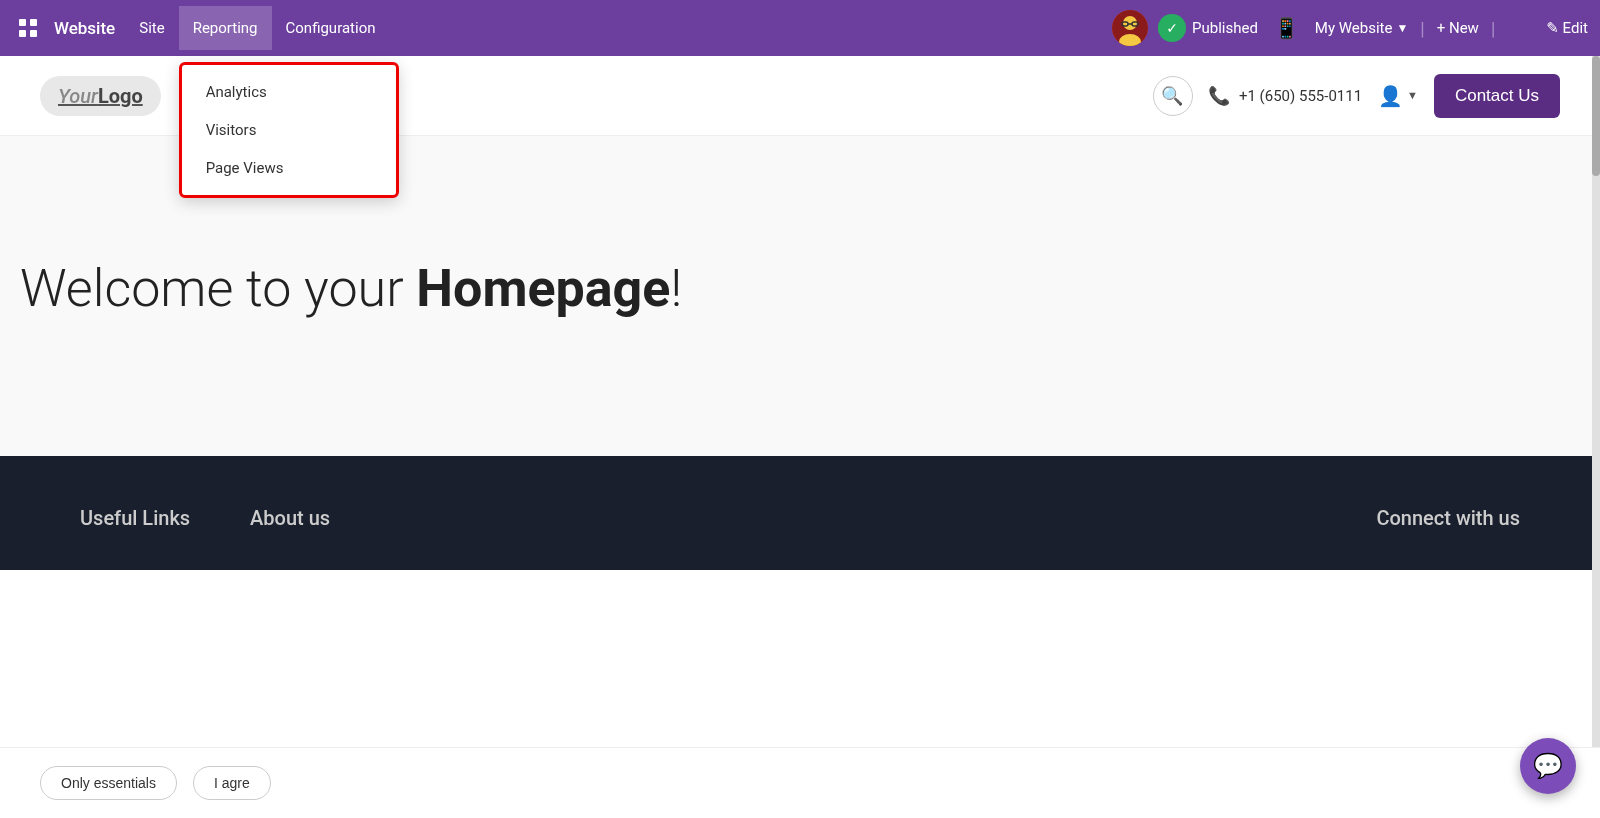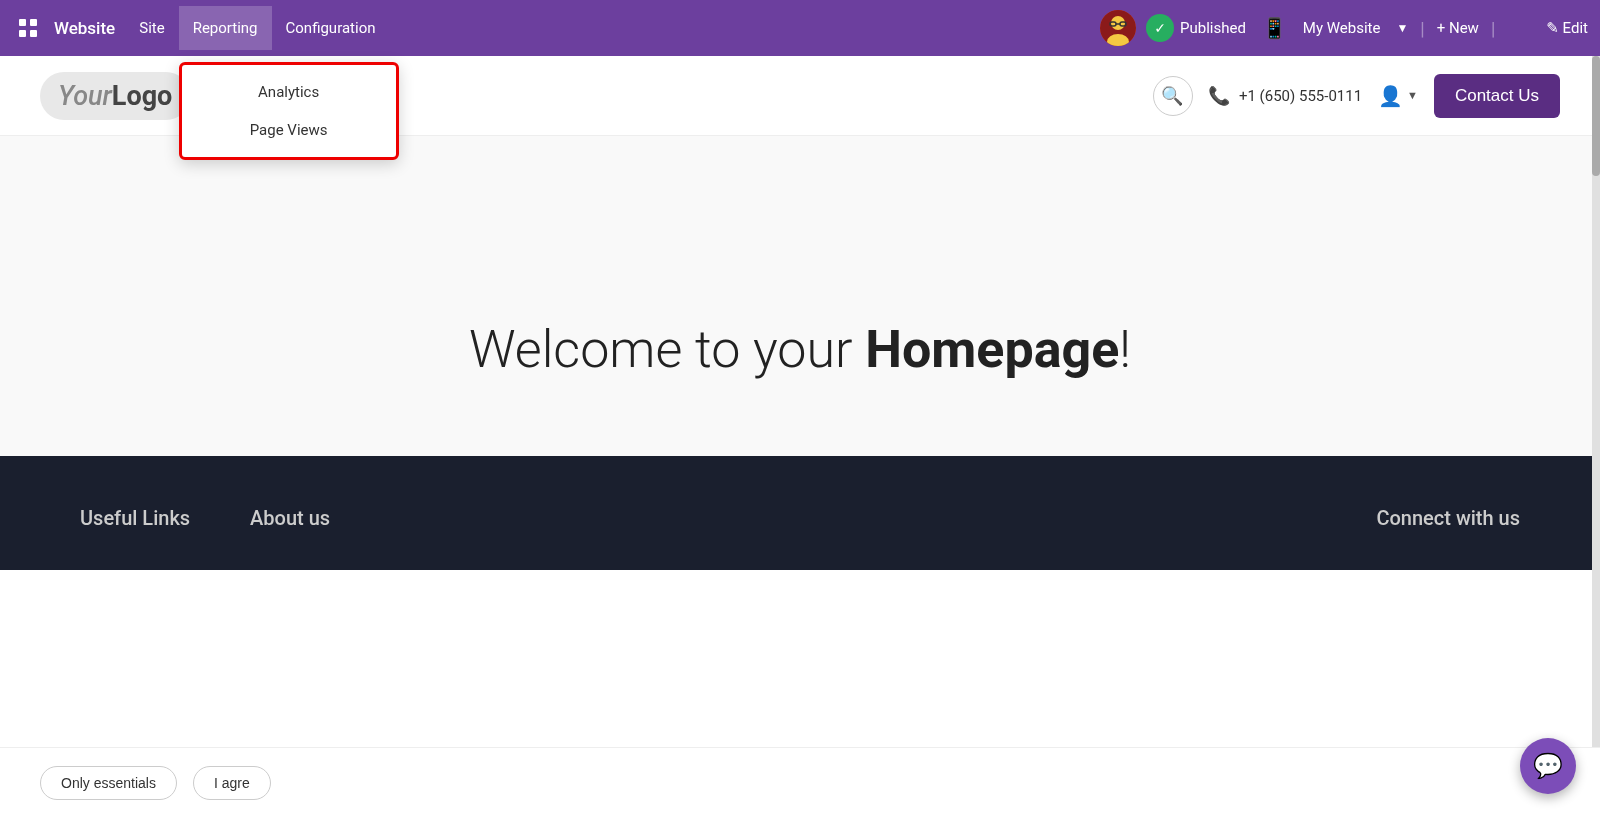--- a/index.html
+++ b/index.html
@@ -59,21 +59,20 @@
       position: absolute;
       top: 56px;
       left: 0;
       background: white;
       border: 3px solid #e00;
       border-radius: 6px;
       min-width: 220px;
       box-shadow: 0 4px 16px rgba(0,0,0,0.18);
       z-index: 200;
       padding: 8px 0;
-      text-align: center;
     }
     .dropdown-item {
       padding: 10px 24px;
       font-size: 15px;
       color: #333;
       cursor: pointer;
     }
 
     
     .top-nav-right {
@@ -120,21 +119,21 @@
       font-size: 20px;
       cursor: pointer;
       padding: 0 6px;
     }
     .my-website-btn {
       color: white;
       font-size: 15px;
       cursor: pointer;
       display: flex;
       align-items: center;
-      gap: 16px;
+      gap: 4px;
     }
     .new-btn {
       color: white;
       font-size: 15px;
       cursor: pointer;
       display: flex;
       align-items: center;
       gap: 4px;
     }
     .edit-btn {
@@ -164,23 +163,24 @@
     }
     .logo-area {
       display: flex;
       align-items: center;
       gap: 0;
     }
     .logo-box {
       background: #e8e8e8;
       border-radius: 30px;
       padding: 8px 18px;
-      font-size: 27px;
+      font-size: 20px;
       color: #555;
       font-weight: 500;
+      text-decoration: underline;
     }
     .logo-box span.your { font-style: italic; color: #888; }
     .logo-box span.logo-text { font-weight: 700; color: #444; }
     .header-menu {
       display: flex;
       align-items: center;
       gap: 6px;
       margin-left: 20px;
     }
     .header-menu-item {
@@ -240,22 +240,22 @@
       font-size: 17px;
       font-weight: 500;
       cursor: pointer;
     }
 
     
     .main-content {
       background: #f9f9f9;
       min-height: 320px;
       display: flex;
-      flex-direction: row;
-      align-items: flex-end;
+      flex-direction: column;
+      align-items: flex-start;
       justify-content: center;
       padding: 60px 20px;
     }
     .main-title {
       font-size: 52px;
       color: #222;
       font-weight: 300;
       text-align: center;
       margin-bottom: 16px;
     }
@@ -378,20 +378,21 @@
     </div>
     <span class="nav-brand">Website</span>
     <div class="nav-item">
       <span>Site</span>
     </div>
     <div class="nav-item active" style="position:relative;">
       <span>Reporting</span>
 
       <div class="dropdown-menu">
         <div class="dropdown-item">Analytics</div>
+        <div class="dropdown-item">Visitors</div>
         <div class="dropdown-item">Page Views</div>
       </div>
     </div>
     <div class="nav-item">
       <span>Configuration</span>
     </div>
   </div>
 
   <div class="top-nav-right">
 

